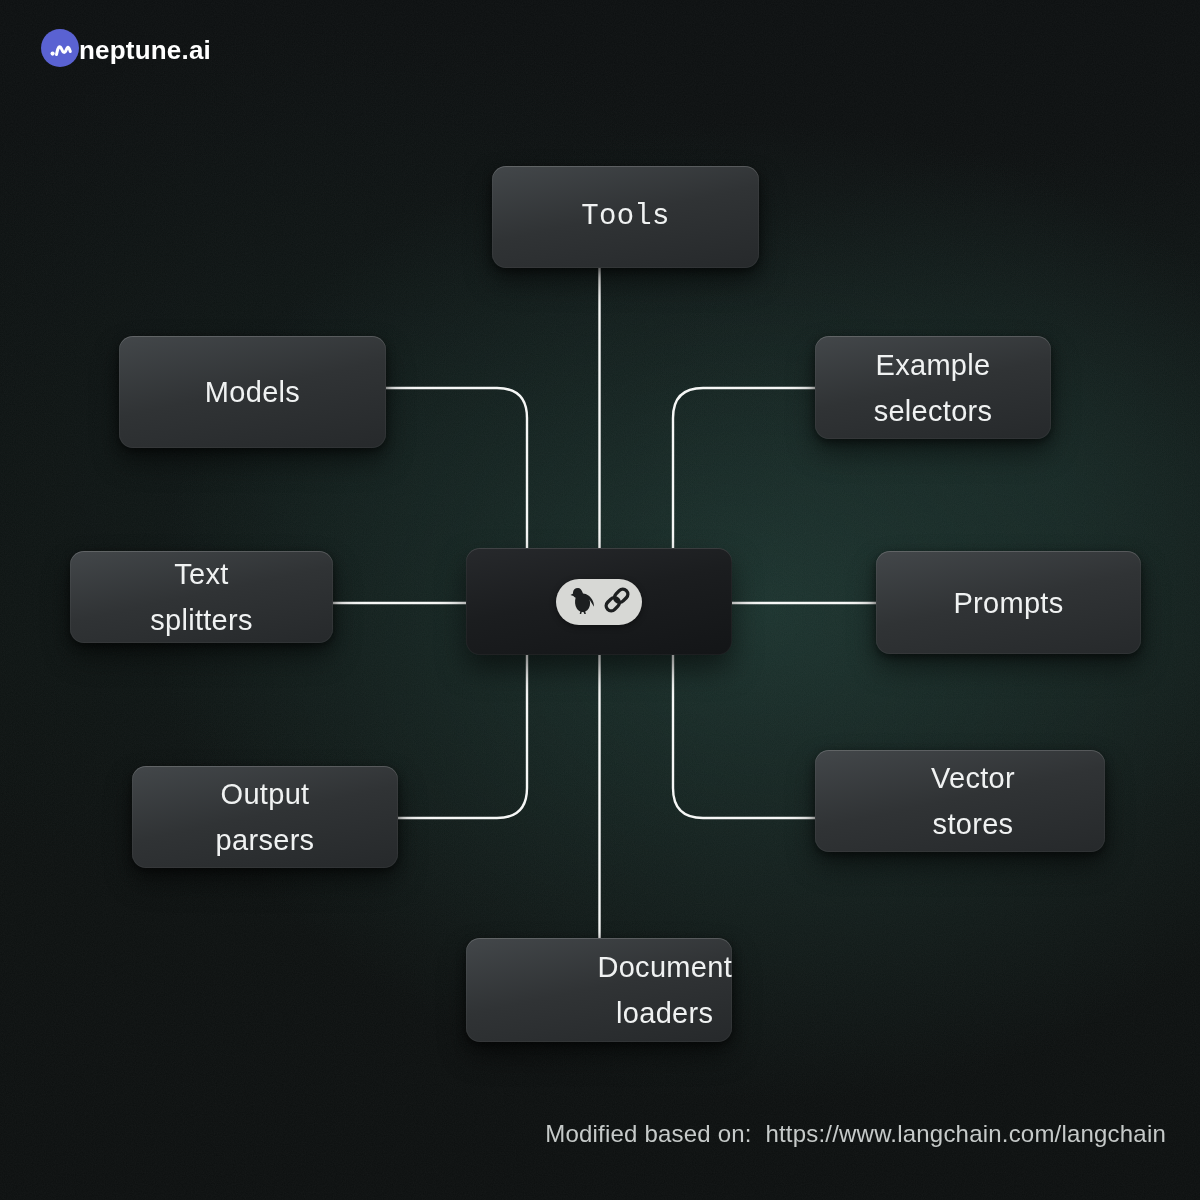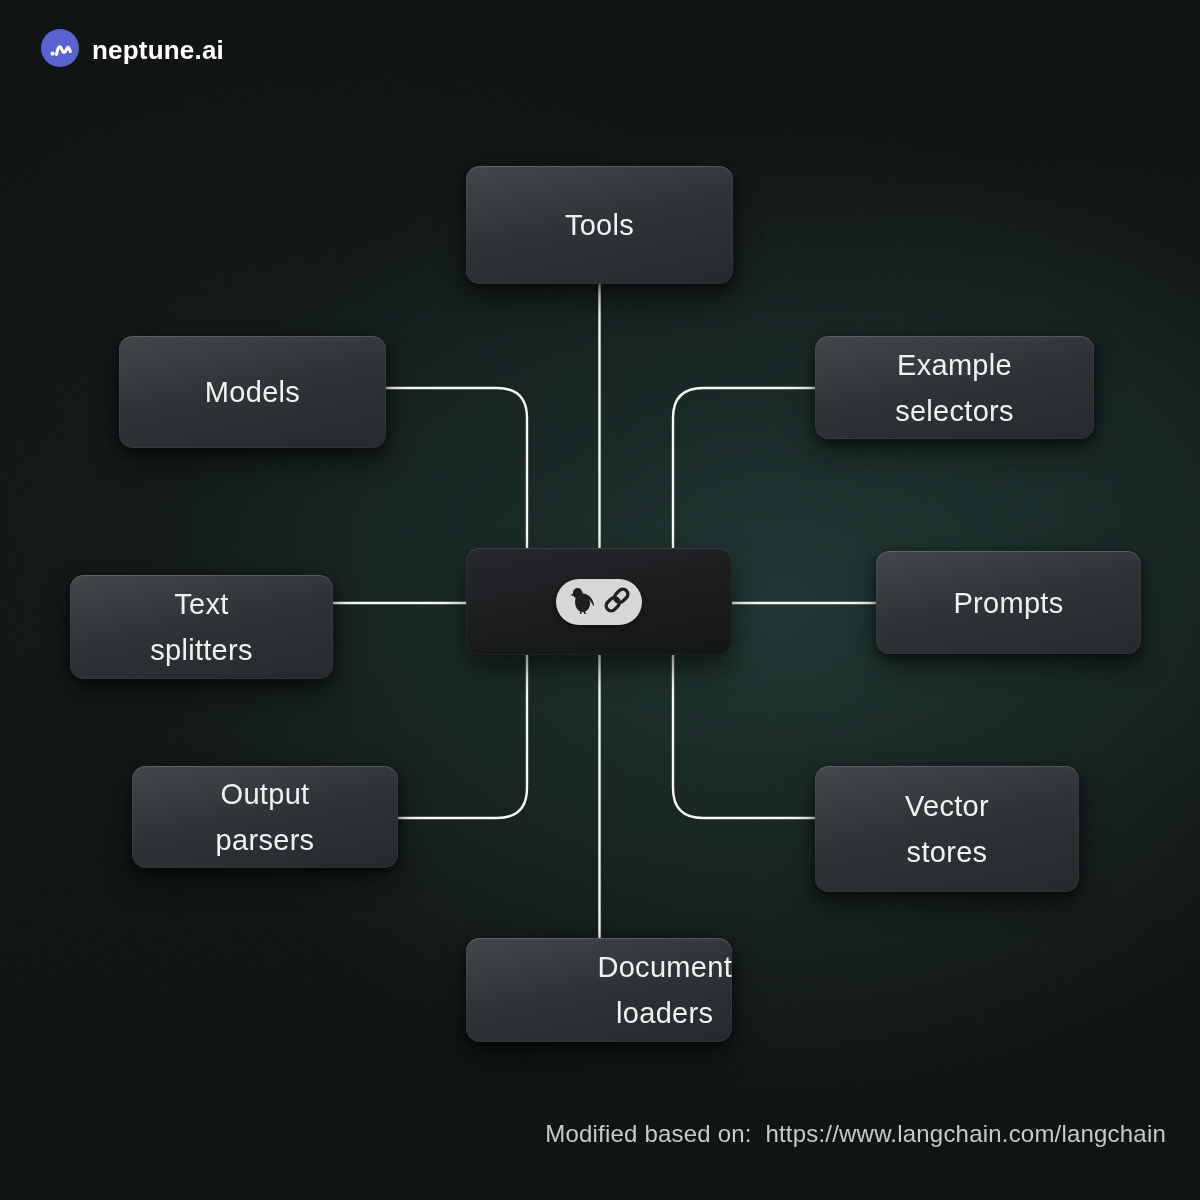--- a/index.html
+++ b/index.html
@@ -33,27 +33,27 @@
       0 14px 28px rgba(0,0,0,0.45),
       0 3px 8px rgba(0,0,0,0.5);
     display: flex; align-items: center; justify-content: center;
     color: #f0f2f2;
     font-size: 29px;
     letter-spacing: 0.3px;
     text-align: center;
     line-height: 46px;
     white-space: pre-line;
   }
-  .node-tools            { left: 466px; top: 166px; width: 267px; height: 118px; }
+  .node-tools            { left: 492px; top: 166px; width: 267px; height: 102px; font-family: Liberation Mono, monospace; }
   .node-models           { left: 119px; top: 336px; width: 267px; height: 112px; }
-  .node-example-selectors{ left: 815px; top: 336px; width: 279px; height: 103px; }
-  .node-text-splitters   { left:  70px; top: 551px; width: 263px; height: 104px; margin-top: 24px; }
+  .node-example-selectors{ left: 815px; top: 336px; width: 236px; height: 103px; }
+  .node-text-splitters   { left:  70px; top: 551px; width: 263px; height: 92px; }
   .node-prompts          { left: 876px; top: 551px; width: 265px; height: 103px; text-align: center; }
   .node-output-parsers   { left: 132px; top: 766px; width: 266px; height: 102px; }
-  .node-vector-stores    { left: 815px; top: 766px; width: 264px; height: 126px; }
+  .node-vector-stores    { left: 815px; top: 750px; width: 264px; height: 102px; padding-left: 26px; }
   .node-document-loaders { left: 466px; top: 938px; width: 266px; height: 104px; justify-content: flex-end; }
 
   .node-central {
     position: absolute; z-index: 3;
     left: 466px; top: 548px; width: 266px; height: 107px;
     border-radius: 14px;
     background: linear-gradient(168deg, #27292c 0%, #1b1d1f 45%, #131517 100%);
     box-shadow:
       inset 0 1px 0 rgba(255,255,255,0.09),
       inset 0 0 0 1px rgba(255,255,255,0.04),
@@ -62,21 +62,21 @@
   }
   .lc-pill {
     width: 86px; height: 46px; border-radius: 23px;
     background: #d7d8d5;
     display: flex; align-items: center; justify-content: center; gap: 4px;
     box-shadow: 0 2px 6px rgba(0,0,0,0.4);
   }
 
   .brand {
     position: absolute; left: 41px; top: 29px; z-index: 4;
-    display: flex; align-items: center; gap: 13px;
+    display: flex; align-items: center; 
   }
   .brand-name { color: #ffffff; font-size: 26px; font-weight: bold; letter-spacing: 0.2px; }
 
   .footer-credit {
     position: absolute; right: 34px; top: 1120px; z-index: 4;
     color: #c6cac9; font-size: 24px; letter-spacing: 0.2px;
     white-space: pre;
   }
 </style>
 </head>

